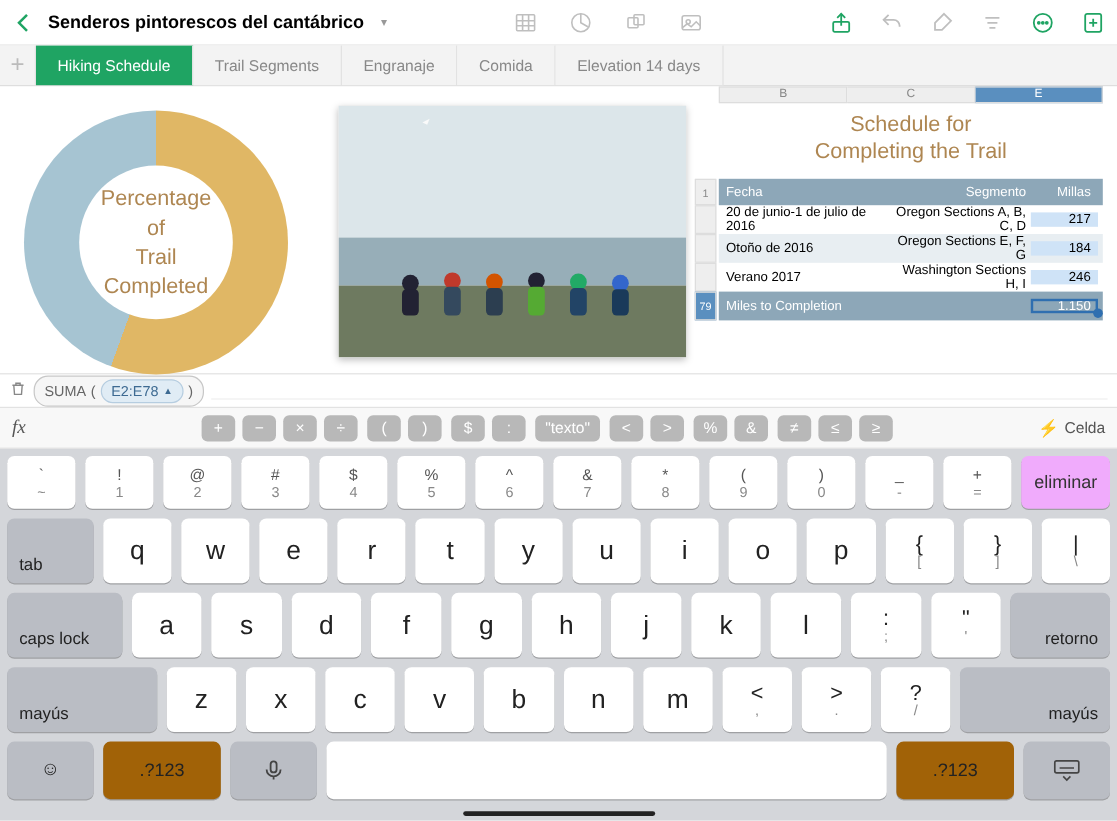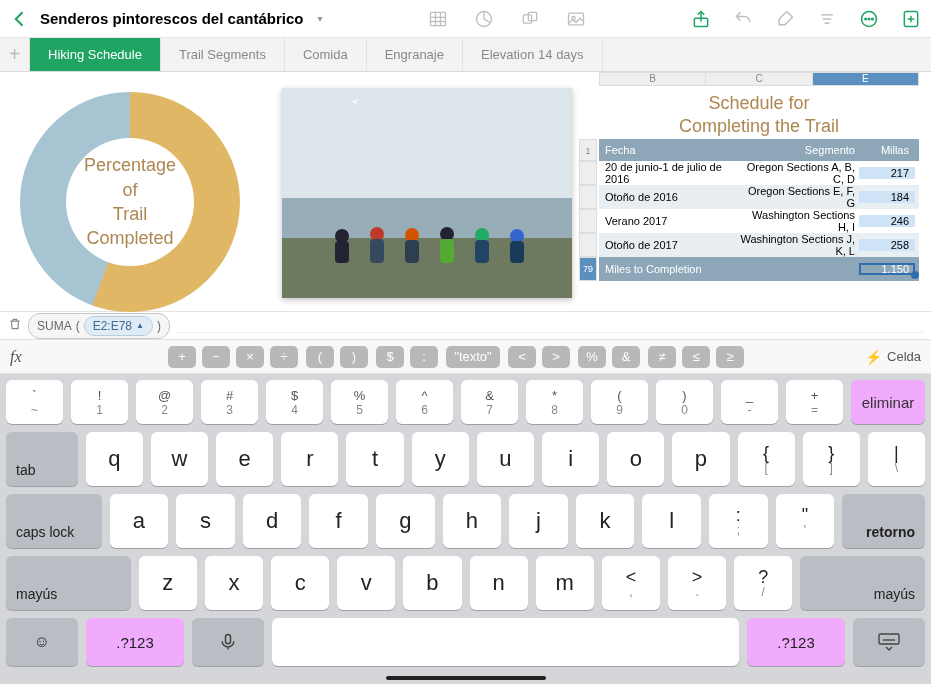--- a/index.html
+++ b/index.html
@@ -37,21 +37,21 @@
   .photo svg { width: 100%; height: 100%; display: block; }
 
   
   .mini { position: absolute; right: 12px; top: 0px; width: 320px; }
   .colhdr { height: 14px; display: flex; font-size: 10px; color: #888; }
   .colhdr div { flex: 1; text-align: center; background: #eee; border: 1px solid #ddd; border-left: none; }
   .colhdr div:first-child { border-left: 1px solid #ddd; }
   .colhdr div.sel { background: #5a8fbf; color: #fff; }
   .rownum { position: absolute; left: -20px; width: 18px; text-align: center; font-size: 9px; color: #888; background: #eee; border: 1px solid #ddd; height: 100%; line-height: 22px; }
   .rownum.sel { background: #5a8fbf; color: #fff; }
-  .mini-title { text-align: center; font-family: Georgia, serif; color: #ae8651; font-size: 18px; padding: 6px 0 2px; line-height: 1.25; }
+  .mini-title { text-align: center; font-family: Georgia, serif; color: #ae8651; font-size: 18px; padding: 6px 0 12px; line-height: 1.25; }
   .mini-head, .mini-row, .mini-foot { display: flex; font-size: 11px; align-items: center; position: relative; }
   .mini-head { background: #8da7b8; color: #fff; height: 22px; }
   .mini-row { height: 24px; }
   .mini-row.alt { background: #e8eef2; }
   .mini-foot { background: #8da7b8; color: #fff; height: 24px; }
   .c1 { width: 140px; padding-left: 6px; }
   .c2 { width: 120px; text-align: right; padding-right: 4px; }
   .c3 { width: 56px; text-align: right; padding-right: 6px; }
   .mini-row .c3 { background: #cfe3f7; }
   .mini-foot .c3 { position: relative; }
@@ -87,32 +87,32 @@
   .r1 .key .bot { color: #888; font-size: 12px; }
   .r1 .key.del { flex: 1.3; background: #f0abfc; font-size: 15px; color: #333; }
   
   .r2 .key, .r3 .key, .r4 .key { height: 54px; font-size: 22px; }
   .r2 .key { width: 74px; }
   .r2 .key.tab { width: 90px; background: #babdc4; font-size: 14px; justify-content: flex-start; padding-left: 10px; align-items: flex-end; padding-bottom: 8px; }
   .r2 .key.br { flex-direction: column; font-size: 18px; line-height: 1; }
   .r2 .key.br .s { font-size: 12px; color: #888; }
   .r3 .key { width: 74px; }
   .r3 .key.caps { width: 118px; background: #babdc4; font-size: 14px; justify-content: flex-start; padding-left: 10px; align-items: flex-end; padding-bottom: 8px; }
-  .r3 .key.ret { width: 102px; background: #babdc4; font-size: 14px; justify-content: flex-end; padding-right: 10px; align-items: flex-end; padding-bottom: 8px; font-weight: bold; }
+  .r3 .key.ret { width: 102px; background: #babdc4; font-size: 14px; justify-content: flex-end; padding-right: 10px; align-items: flex-end; padding-bottom: 8px; }
   .r3 .key.punc { flex-direction: column; font-size: 18px; line-height: 1; }
   .r3 .key.punc .s { font-size: 12px; color: #888; }
   .r4 .key { width: 74px; }
   .r4 .key.shift { width: 156px; background: #babdc4; font-size: 14px; justify-content: flex-start; padding-left: 10px; align-items: flex-end; padding-bottom: 8px; }
   .r4 .key.shiftR { width: 156px; background: #babdc4; font-size: 14px; justify-content: flex-end; padding-right: 10px; align-items: flex-end; padding-bottom: 8px; }
   .r4 .key.punc { flex-direction: column; font-size: 18px; line-height: 1; }
   .r4 .key.punc .s { font-size: 12px; color: #888; }
   
   .r5 .key { height: 48px; font-size: 16px; }
   .r5 .key.small { width: 72px; background: #babdc4; }
-  .r5 .key.sym { width: 98px; background: #f0abfc; font-size: 15px; }
+  .r5 .key.sym { width: 98px; background: #a16207; font-size: 15px; }
   .r5 .key.hide { width: 72px; background: #babdc4; }
 
   .homebar { position: absolute; bottom: 4px; left: 50%; transform: translateX(-50%); width: 160px; height: 4px; background: #222; border-radius: 3px; }
 </style>
 </head>
 <body>
 
 <div class="topbar">
   <div class="tb-left">
     <span class="tb-back tb-icon">
@@ -194,22 +194,22 @@
           <line x1="8" y1="12" x2="16" y2="12"></line>
         </svg>
       </span>
   </div>
 </div>
 
 <div class="sheettabs">
   <div class="add-sheet">+</div>
   <div class="stab active">Hiking Schedule</div>
   <div class="stab">Trail Segments</div>
+  <div class="stab">Engranaje</div>
   <div class="stab">Comida</div>
-  <div class="stab">Engranaje</div>
   <div class="stab">Elevation 14 days</div>
 </div>
 
 <div class="canvas">
   <div class="donut-wrap">
     <div class="donut">
       <div class="donut-label">
         <span>Percentage<br>of<br>Trail<br>Completed</span>
       </div>
     </div>
@@ -264,26 +264,20 @@
       <span class="rownum"></span>
       <div class="c1">Otoño de 2016</div>
       <div class="c2">Oregon Sections E, F, G</div>
       <div class="c3">184</div>
     </div>
     <div class="mini-row">
       <span class="rownum"></span>
       <div class="c1">Verano 2017</div>
       <div class="c2">Washington Sections H, I</div>
       <div class="c3">246</div>
-    </div>
-    <div class="mini-row alt">
-      <span class="rownum"></span>
-      <div class="c1">Otoño de 2017</div>
-      <div class="c2">Washington Sections J, K, L</div>
-      <div class="c3">258</div>
     </div>
     <div class="mini-foot">
       <span class="rownum sel">79</span>
       <div class="c1" style="width:260px">Miles to Completion</div>
       <div class="c3">
         <span>1.150</span>
         <span class="sel-border"></span><span class="sel-handle"></span>
       </div>
     </div>
   </div>

